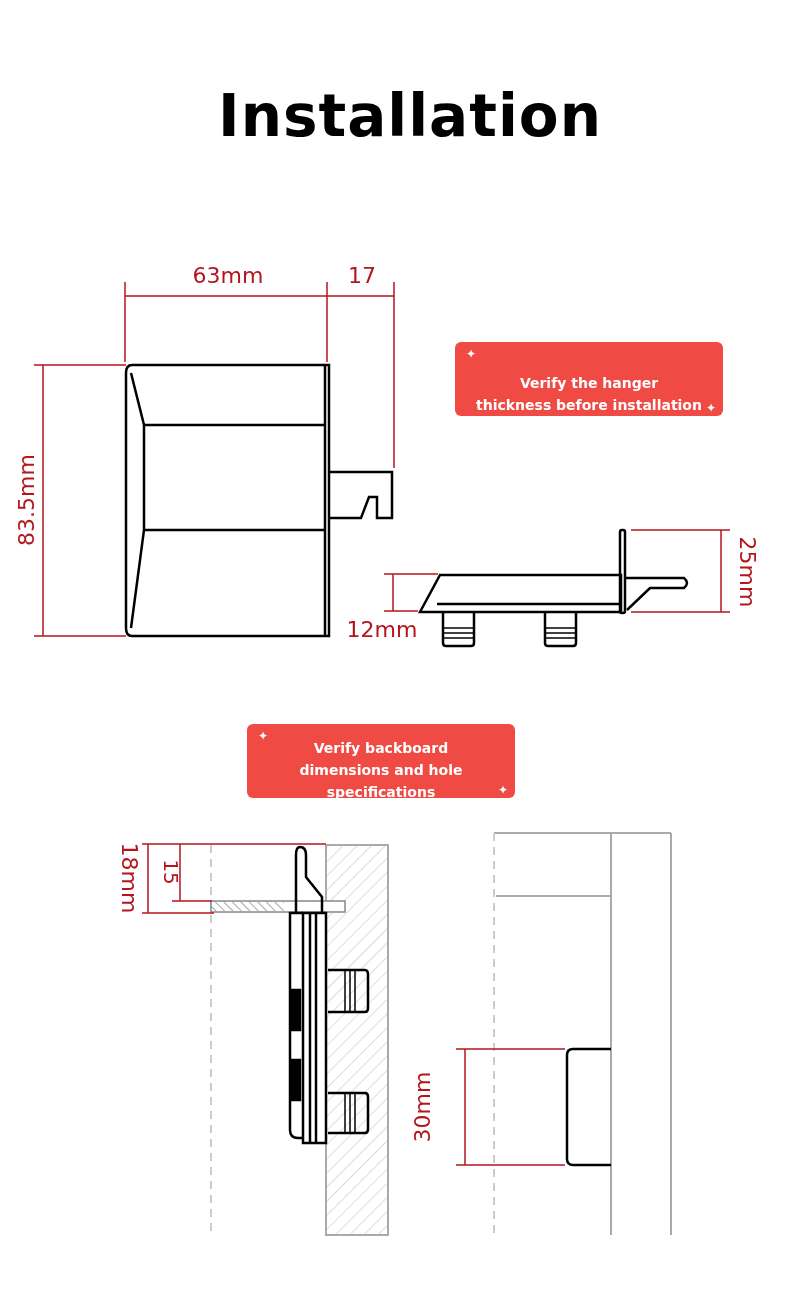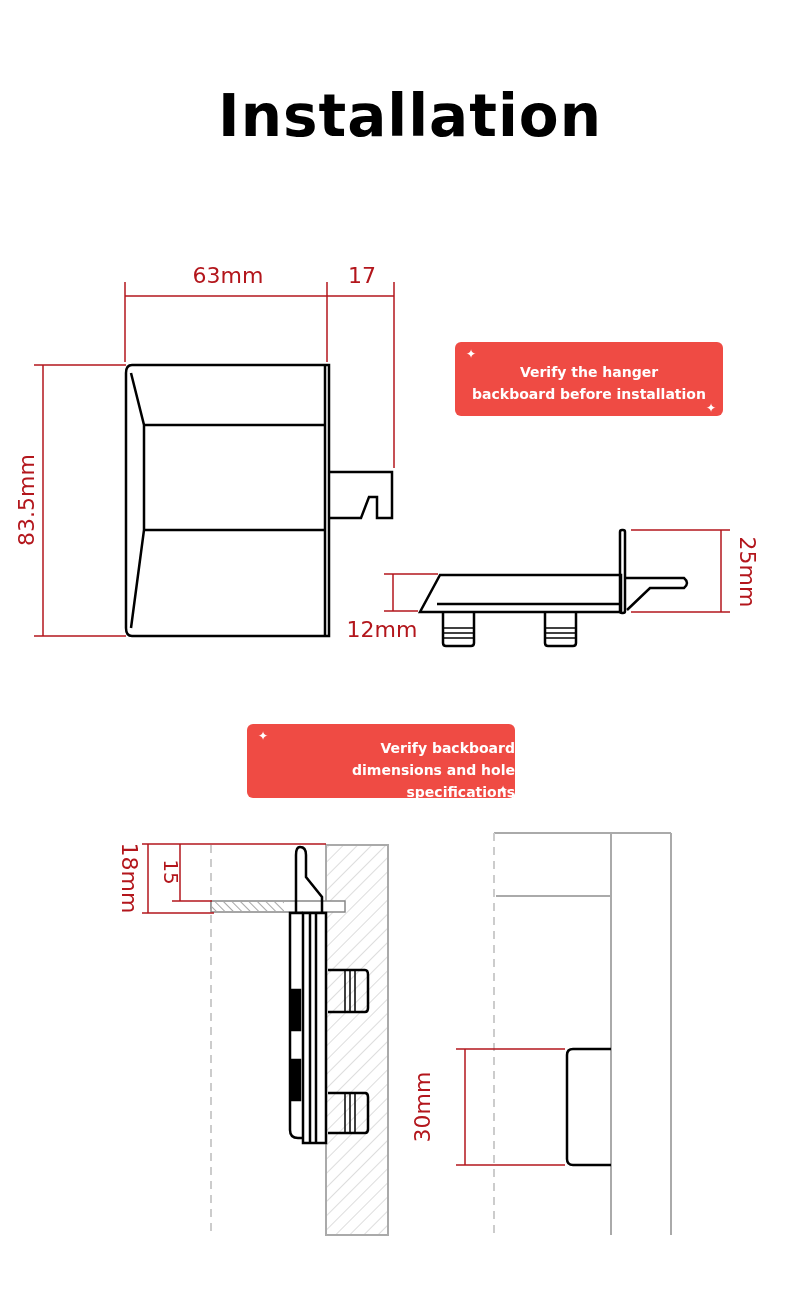--- a/index.html
+++ b/index.html
@@ -116,27 +116,27 @@
   <g stroke="#b3161c" stroke-width="1.5" fill="none">
     <line x1="456" y1="1049" x2="565" y2="1049"></line>
     <line x1="456" y1="1165" x2="565" y2="1165"></line>
     <line x1="465" y1="1049" x2="465" y2="1165"></line>
   </g>
   <text class="dim" x="430" y="1107" font-size="22" text-anchor="middle" transform="rotate(-90 430 1107)">30mm</text>
 </svg>
 
 <div class="badge" style="left:455px;top:342px;width:268px;height:74px;">
   <span class="spark" style="left:11px;top:6px;">✦</span>
-  <div style="padding-top:19px;">
+  <div style="padding-top:30px;">
     <span class="line">Verify the hanger</span>
-    <span class="line">backboard before installation</span>
+    <span class="line">thickness before installation</span>
   </div>
   <span class="spark" style="right:7px;bottom:2px;">✦</span>
 </div>
 
 <div class="badge" style="left:247px;top:724px;width:268px;height:74px;">
   <span class="spark" style="left:11px;top:6px;">✦</span>
-  <div style="padding-top:13px;text-align:right;">
+  <div style="padding-top:13px;">
     <span class="line">Verify backboard</span>
     <span class="line">dimensions and hole specifications</span>
   </div>
   <span class="spark" style="right:7px;bottom:2px;">✦</span>
 </div>
 
 </body></html>

